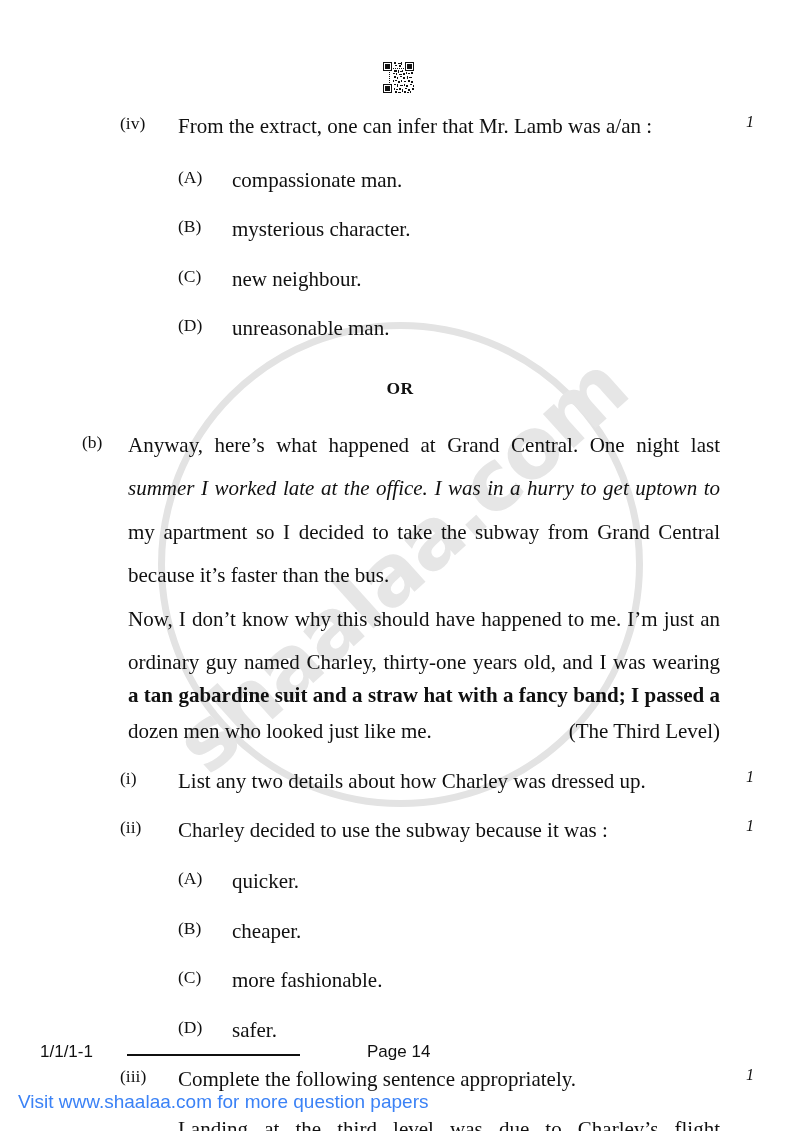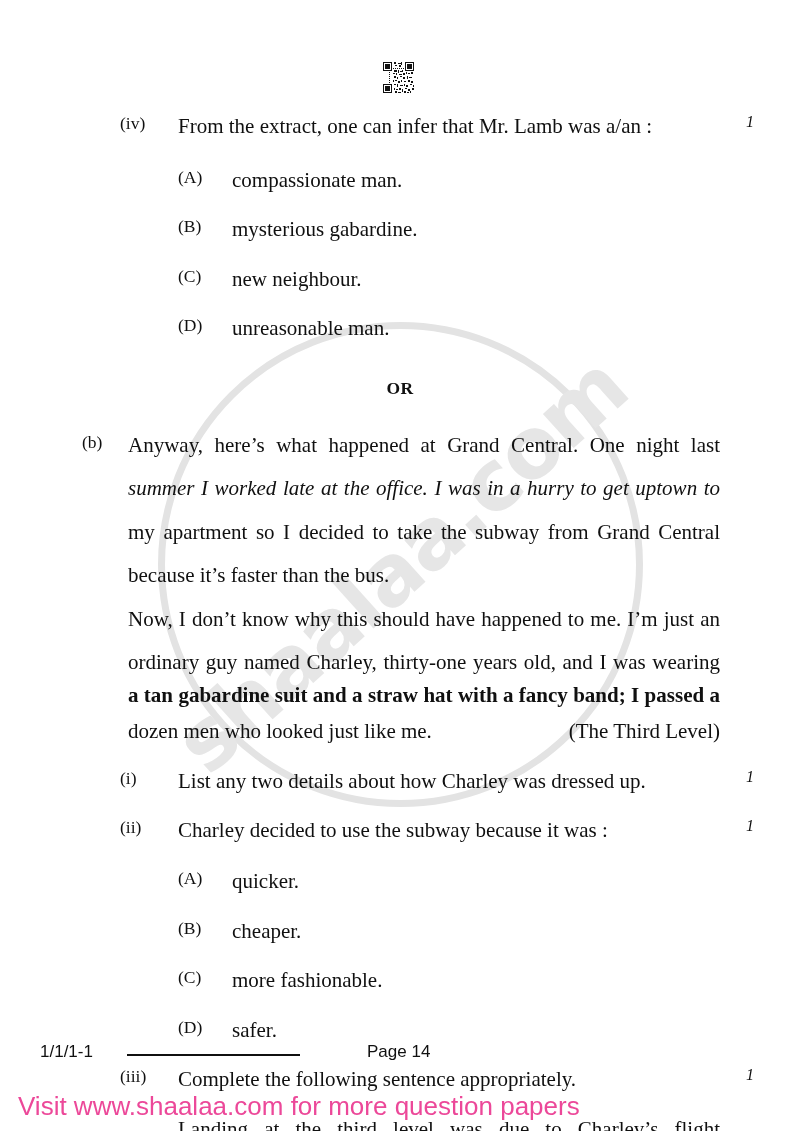--- a/index.html
+++ b/index.html
@@ -167,22 +167,22 @@
     left: 367px;
     top: 0;
     font-size: 17px;
   }
 
   #visitline {
     position: absolute;
     left: 18px;
     top: 1091px;
     font-family: "Liberation Sans", "DejaVu Sans", sans-serif;
-    font-size: 26px;
-    color: #ec4899;
+    font-size: 19px;
+    color: #3b82f6;
     z-index: 2;
   }
 </style>
 </head>
 <body>
 
 <div id="page">
 
   <div id="watermark">
     <div class="ring"></div>
@@ -287,21 +287,21 @@
         <div class="body">From the extract, one can infer that Mr. Lamb was a/an :</div>
         <span class="marks">1</span>
       </div>
 
       <div class="qrow lvl-opt" style="margin-top:21px;">
         <span class="marker">(A)</span>
         <div class="body">compassionate man.</div>
       </div>
       <div class="qrow lvl-opt" style="margin-top:17px;">
         <span class="marker">(B)</span>
-        <div class="body">mysterious gabardine.</div>
+        <div class="body">mysterious character.</div>
       </div>
       <div class="qrow lvl-opt" style="margin-top:17px;">
         <span class="marker">(C)</span>
         <div class="body">new neighbour.</div>
       </div>
       <div class="qrow lvl-opt" style="margin-top:17px;">
         <span class="marker">(D)</span>
         <div class="body">unreasonable man.</div>
       </div>
     </div>

